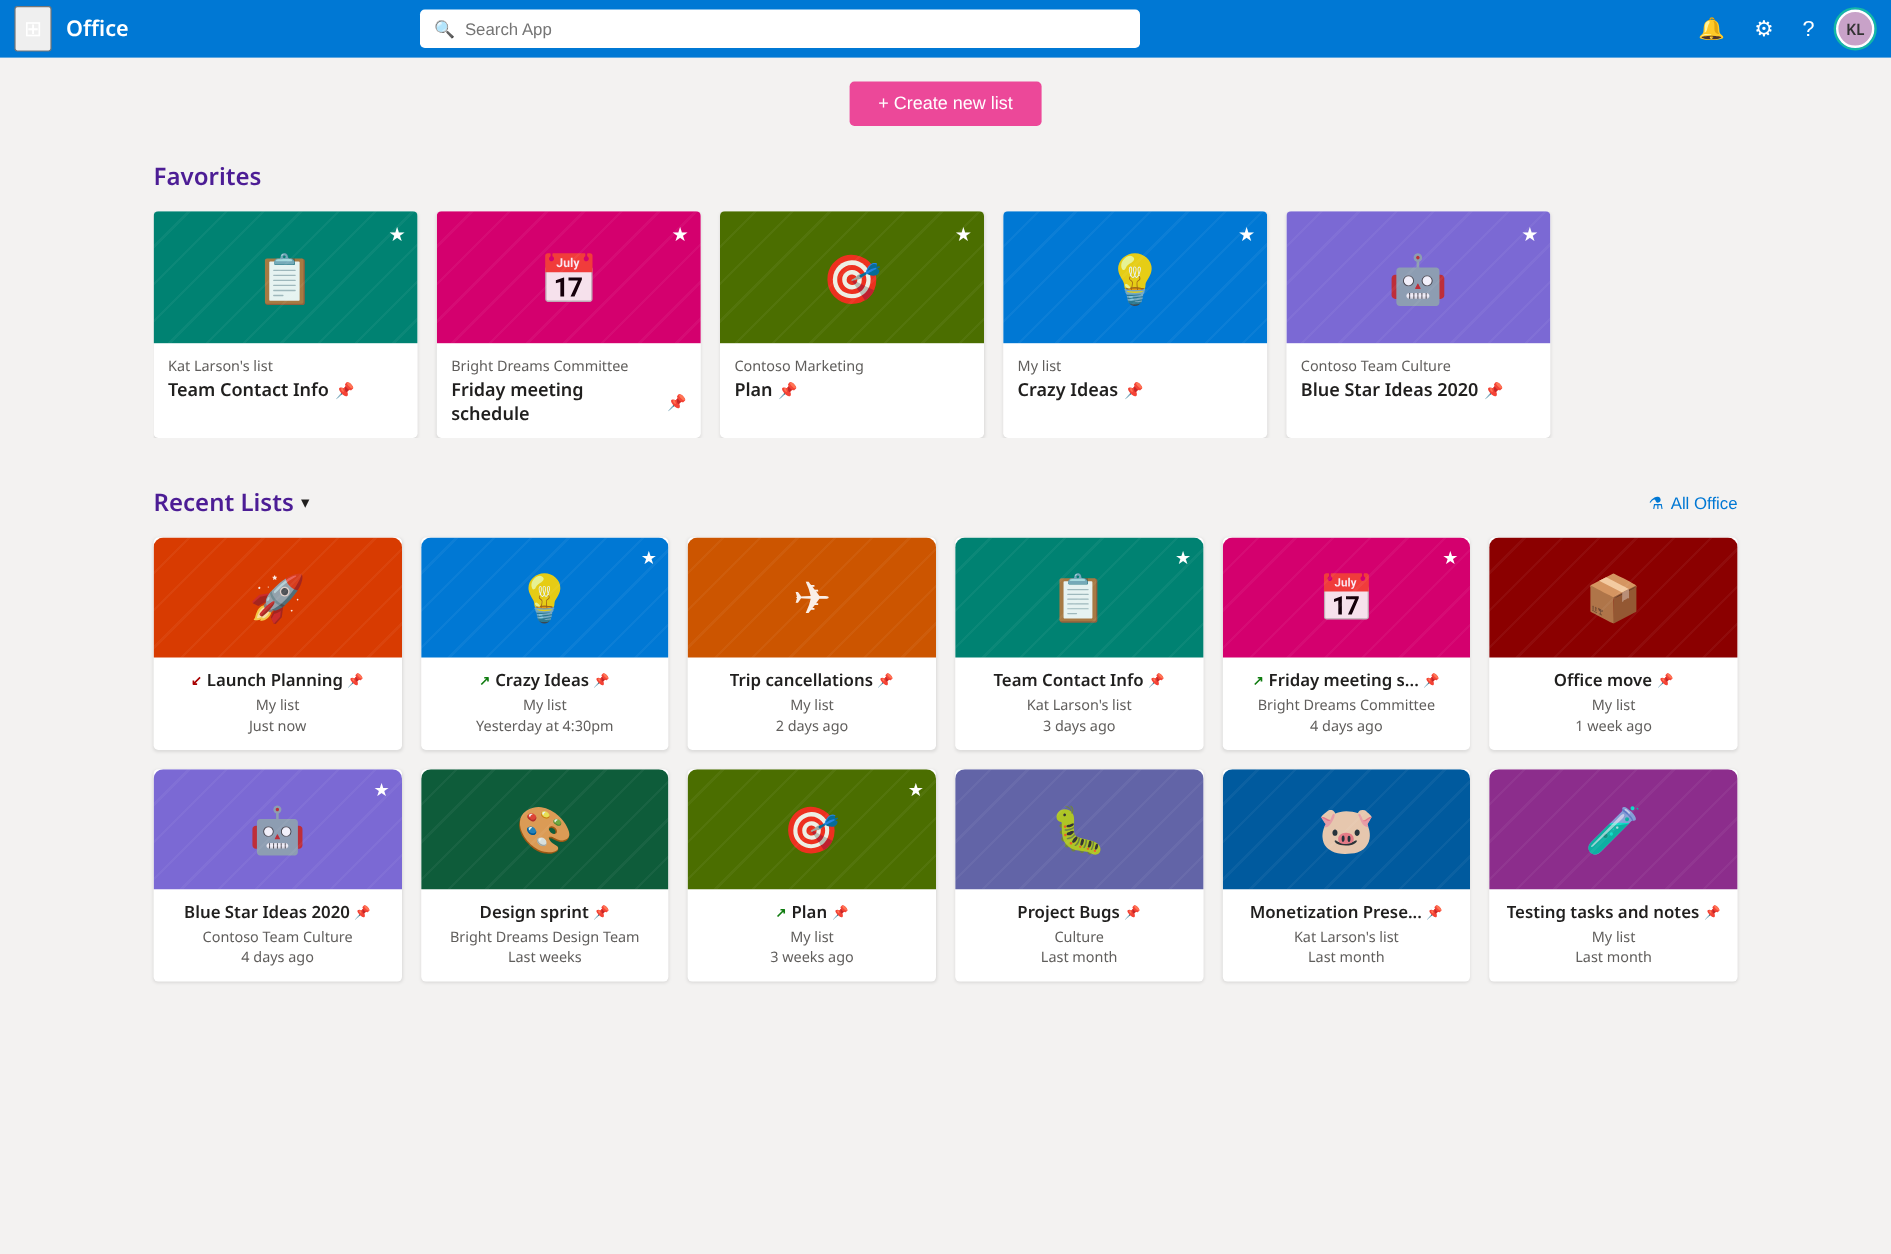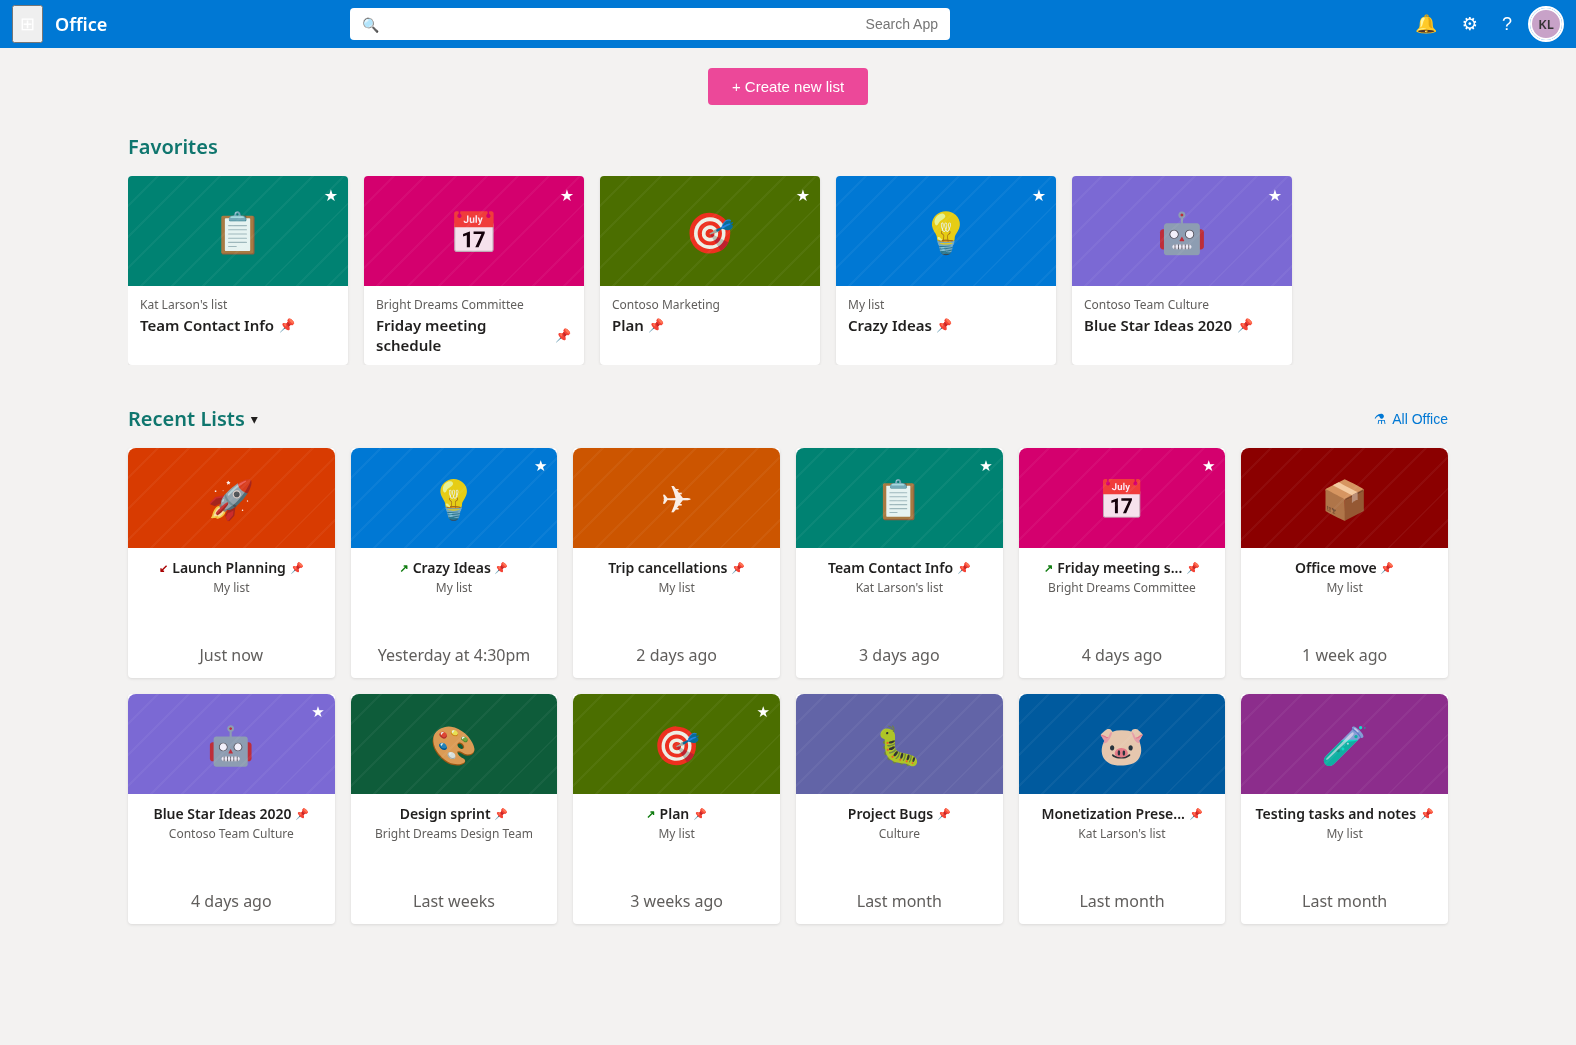--- a/index.html
+++ b/index.html
@@ -37,21 +37,20 @@
       padding: 0 12px;
       height: 32px;
       gap: 8px;
     }
     .header-search input {
       border: none;
       outline: none;
       font-size: 14px;
       width: 100%;
       color: #333;
-      text-align: right;
     }
     .header-search-icon { color: #666; font-size: 14px; }
     .header-actions {
       margin-left: auto;
       display: flex;
       align-items: center;
       gap: 8px;
     }
     .header-icon-btn {
       color: white;
@@ -76,21 +75,21 @@
       align-items: center;
       justify-content: center;
       font-size: 13px;
       color: #333;
       font-weight: 600;
     }
     .avatar-ring {
       width: 36px;
       height: 36px;
       border-radius: 50%;
-      border: 2px solid #ffffff;
+      border: 2px solid #14b8a6;
       display: flex;
       align-items: center;
       justify-content: center;
       cursor: pointer;
     }
 
     
     .main {
       max-width: 1400px;
       margin: 0 auto;
@@ -114,21 +113,21 @@
       cursor: pointer;
       display: flex;
       align-items: center;
       gap: 8px;
     }
 
     
     .section-title {
       font-size: 20px;
       font-weight: 600;
-      color: #0f766e;
+      color: #4c1d95;
       margin-bottom: 16px;
     }
     .section-header {
       display: flex;
       align-items: center;
       justify-content: space-between;
       margin-bottom: 16px;
     }
     .section-header-left {
       display: flex;
@@ -255,24 +254,23 @@
       gap: 4px;
       padding: 0 8px;
       margin-bottom: 2px;
     }
     .recent-card-owner {
       font-size: 12px;
       color: #605e5c;
       text-align: center;
     }
     .recent-card-time {
-      font-size: 16px;
+      font-size: 12px;
       color: #605e5c;
       text-align: center;
-      margin-top: 48px;
     }
     .trend-icon { font-size: 11px; }
     .trend-up { color: #107c10; }
     .trend-down { color: #a80000; }
 
     
     .card-diagonal {
       position: absolute;
       top: 0; left: 0; right: 0; bottom: 0;
       opacity: 0.15;

